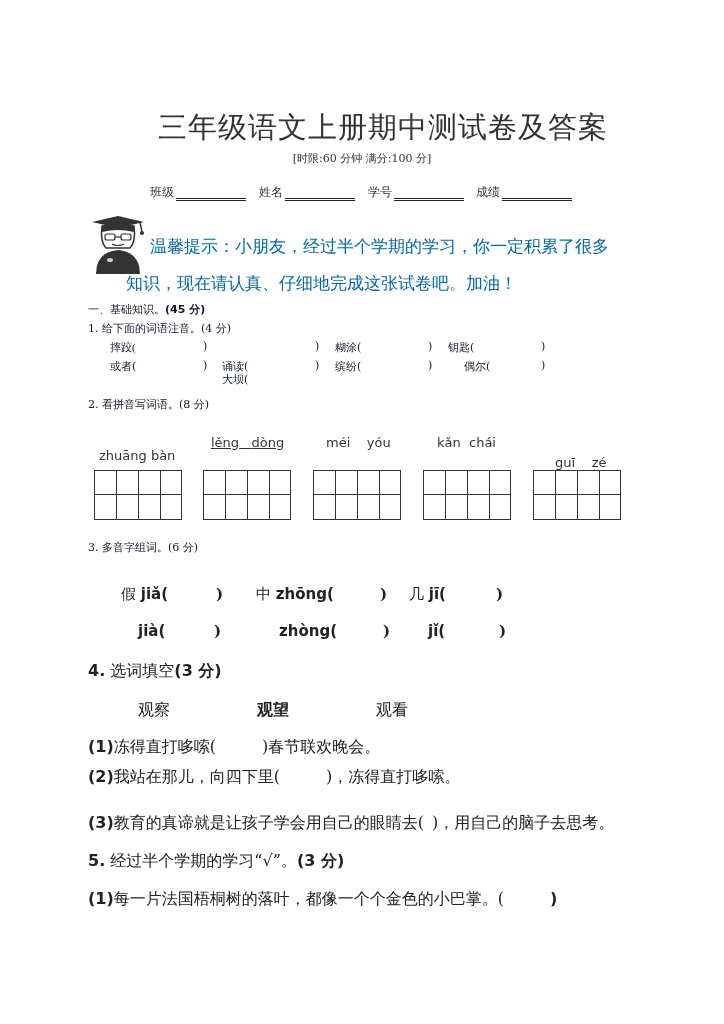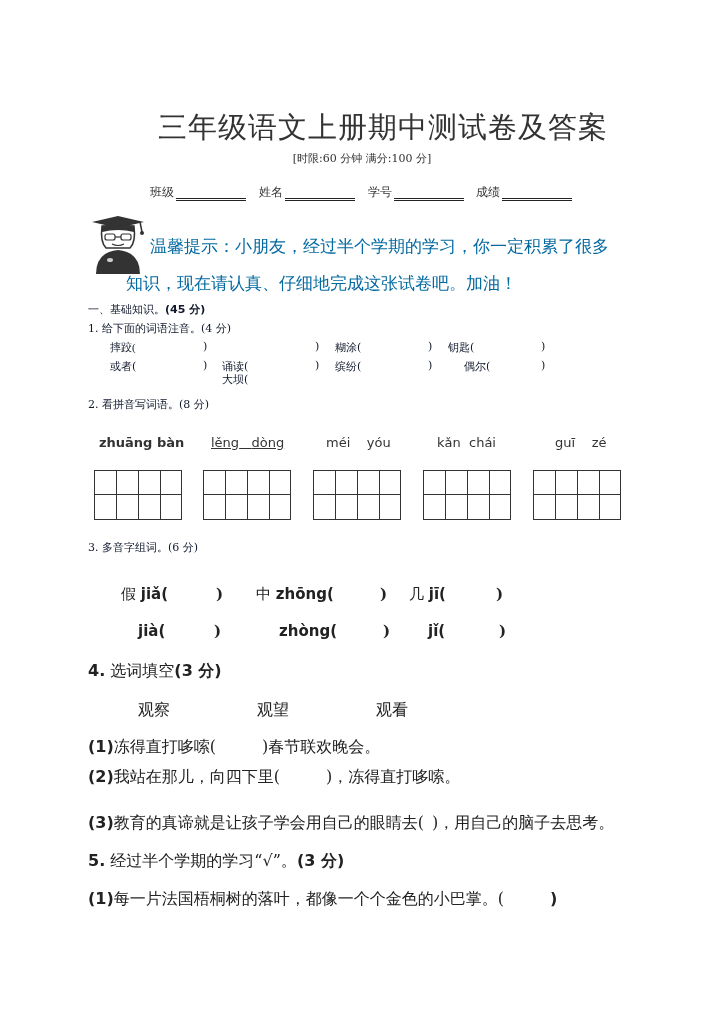--- a/index.html
+++ b/index.html
@@ -84,25 +84,25 @@
   <span class="abs small" style="left:222px; top:359px;">诵读(</span>
   <span class="abs small" style="left:315px; top:359px;">)</span>
   <span class="abs small" style="left:335px; top:359px;">缤纷(</span>
   <span class="abs small" style="left:428px; top:359px;">)</span>
   <span class="abs small" style="left:464px; top:359px;">偶尔(</span>
   <span class="abs small" style="left:541px; top:359px;">)</span>
 </div>
 
 <div class="abs small" style="left:88px; top:397px;">2. 看拼音写词语。(8 分)</div>
 
-<div class="abs pinyin" style="left:99px; top:435px;font-weight:bold;"><span>zhuāng</span><span> </span><span>bàn</span></div>
+<div class="abs pinyin" style="left:99px; top:448px;"><span>zhuāng</span><span> </span><span>bàn</span></div>
 <div class="abs pinyin" style="left:211px; top:435px;text-decoration:underline;"><span>lěng</span><span>&nbsp;&nbsp;&nbsp;</span><span>dòng</span></div>
 <div class="abs pinyin" style="left:326px; top:435px;"><span>méi</span><span>&nbsp;&nbsp;&nbsp;&nbsp;</span><span>yóu</span></div>
 <div class="abs pinyin" style="left:437px; top:435px;"><span>kǎn</span><span>&nbsp;&nbsp;</span><span>chái</span></div>
-<div class="abs pinyin" style="left:555px; top:435px;"><span>guī</span><span>&nbsp;&nbsp;&nbsp;&nbsp;</span><span>zé</span></div>
+<div class="abs pinyin" style="left:555px; top:455px;"><span>guī</span><span>&nbsp;&nbsp;&nbsp;&nbsp;</span><span>zé</span></div>
 
 <div class="grid" style="left:94px;">
     <div class="v" style="left:21px"></div>
     <div class="v" style="left:43px"></div>
     <div class="v" style="left:65px"></div>
     <div class="h"></div>
   </div>
 <div class="grid" style="left:203px;">
     <div class="v" style="left:21px"></div>
     <div class="v" style="left:43px"></div>
@@ -144,21 +144,21 @@
   <span class="abs poly" style="left:279px; top:622px;"><span class="py">zhòng(</span></span>
   <span class="abs poly py" style="left:383px; top:622px; font-weight:bold;">)</span>
   <span class="abs poly" style="left:428px; top:622px;"><span class="py">jǐ(</span></span>
   <span class="abs poly py" style="left:499px; top:622px; font-weight:bold;">)</span>
 </div>
 
 <div class="abs q" style="left:88px; top:661px;">
   <span class="sans bold">4.</span> <span>选词填空</span><span class="sans bold">(3 分)</span>
 </div>
 <div class="abs q" style="left:138px; top:700px;">观察</div>
-<div class="abs q" style="left:257px; top:700px;">观望</div>
+<div class="abs q" style="left:257px; top:700px;font-weight:bold;">观望</div>
 <div class="abs q" style="left:376px; top:700px;">观看</div>
 
 <div class="abs q" style="left:88px; top:737px;">
   <span class="sans bold">(1)</span><span>冻得直打哆嗦(</span><span style="display:inline-block;width:46px;"></span><span>)春节联欢晚会。</span>
 </div>
 <div class="abs q" style="left:88px; top:767px;">
   <span class="sans bold">(2)</span><span>我站在那儿，向四下里(</span><span style="display:inline-block;width:46px;"></span><span>)，冻得直打哆嗦。</span>
 </div>
 <div class="abs q" style="left:88px; top:813px;">
   <span class="sans bold">(3)</span><span>教育的真谛就是让孩子学会用自己的眼睛去(</span><span style="display:inline-block;width:8px;"></span><span>)，用自己的脑子去思考。</span>

